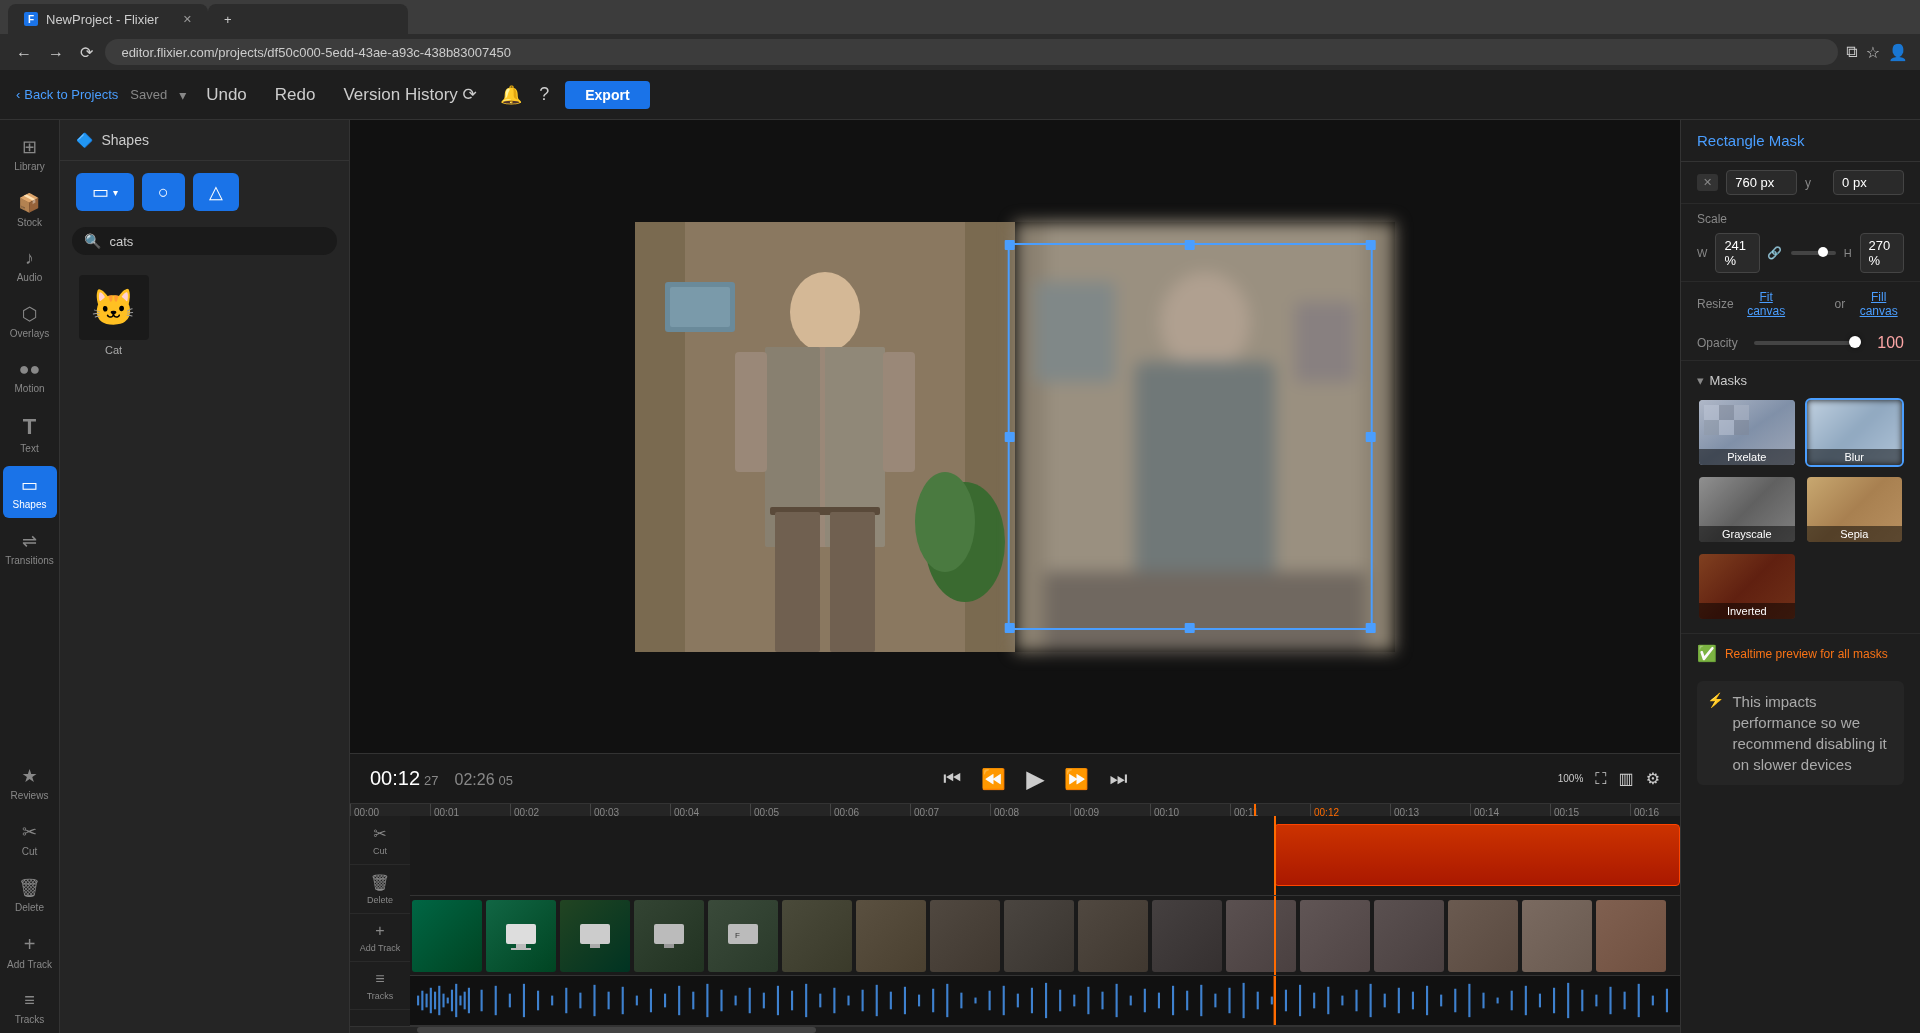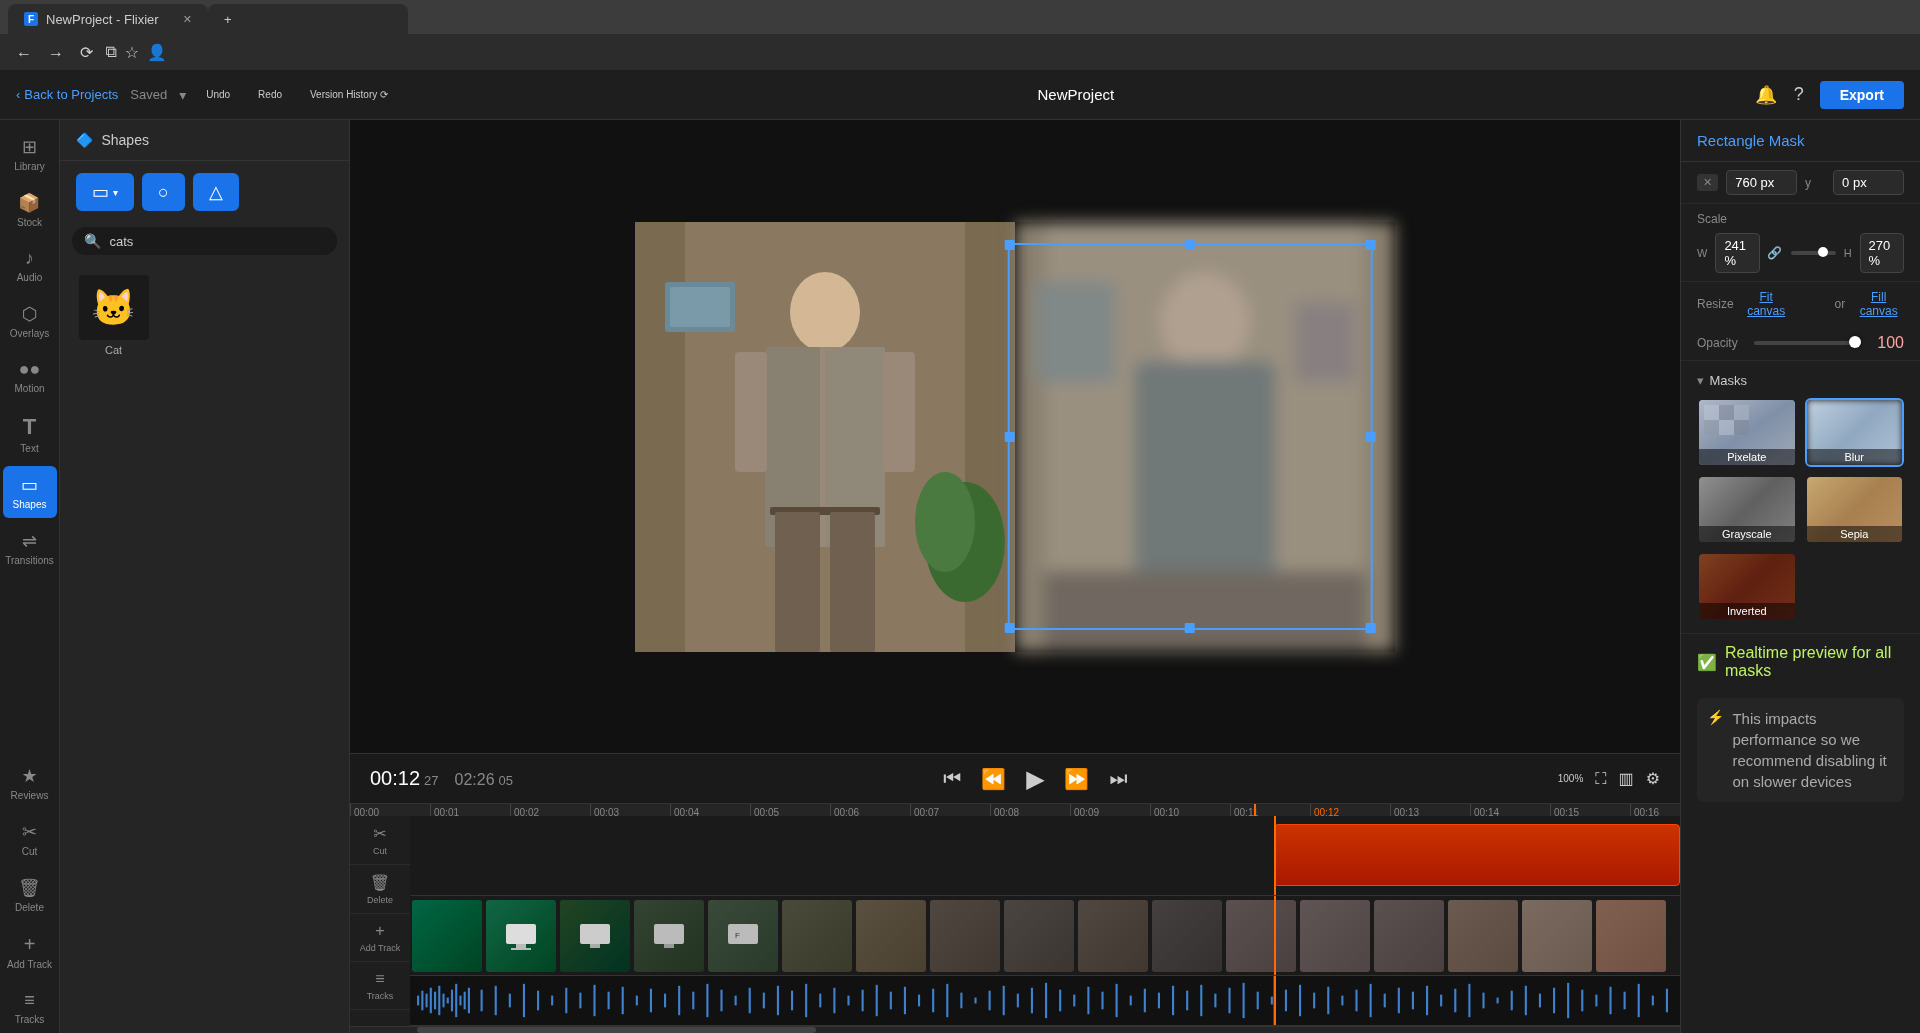--- a/index.html
+++ b/index.html
@@ -18,21 +18,21 @@
     .browser-action-icon { color: #ccc; font-size: 16px; cursor: pointer; }
 
     
     .app { display: flex; flex-direction: column; height: calc(1033px - 70px); }
 
     
     .topbar { background: #1e1e1e; height: 50px; display: flex; align-items: center; padding: 0 16px; gap: 16px; border-bottom: 1px solid #333; }
     .topbar-left { display: flex; align-items: center; gap: 12px; }
     .back-btn { color: #4a9eff; font-size: 13px; cursor: pointer; display: flex; align-items: center; gap: 4px; }
     .saved-badge { color: #888; font-size: 13px; }
-    .topbar-btn { background: none; border: none; color: #ccc; font-size: 10px; cursor: pointer; padding: 4px 8px; }
+    .topbar-btn { background: none; border: none; color: #ccc; font-size: 17px; cursor: pointer; padding: 4px 8px; }
     .topbar-center { flex: 1; text-align: center; font-size: 15px; color: #fff; }
     .topbar-right { display: flex; align-items: center; gap: 16px; }
     .topbar-icon { color: #ccc; font-size: 18px; cursor: pointer; }
     .export-btn { background: #1a73e8; color: white; border: none; border-radius: 4px; padding: 6px 20px; font-size: 14px; cursor: pointer; font-weight: 600; }
 
     
     .main-area { display: flex; flex: 1; overflow: hidden; }
 
     
     .left-sidebar { width: 60px; background: #1e1e1e; display: flex; flex-direction: column; align-items: center; padding-top: 8px; gap: 4px; border-right: 1px solid #333; }
@@ -124,21 +124,21 @@
     .masks-header { display: flex; align-items: center; gap: 6px; font-size: 13px; color: #ccc; margin-bottom: 10px; }
     .masks-chevron { color: #888; }
     .masks-grid { display: grid; grid-template-columns: 1fr 1fr; gap: 8px; }
     .mask-item { border-radius: 6px; overflow: hidden; cursor: pointer; position: relative; border: 2px solid transparent; }
     .mask-item.selected { border-color: #4a9eff; }
     .mask-thumb { width: 100%; height: 65px; object-fit: cover; display: flex; align-items: center; justify-content: center; }
     .mask-pixelate { background: linear-gradient(135deg, #b0b8c8 0%, #8090a8 50%, #a0a8b8 100%); }
     .mask-label { position: absolute; bottom: 0; left: 0; right: 0; text-align: center; font-size: 11px; color: #fff; background: rgba(0,0,0,0.5); padding: 2px; }
     .realtime-row { display: flex; align-items: center; gap: 8px; padding: 10px 16px; border-top: 1px solid #2a2a2a; }
     .realtime-icon { color: #4CAF50; font-size: 16px; }
-    .realtime-text { font-size: 16px; color: #bef264; }
+    .realtime-text { font-size: 12px; color: #f97316; }
     .perf-warning { margin: 8px 16px; background: #252525; border-radius: 6px; padding: 10px; display: flex; gap: 8px; }
     .warning-icon { color: #f0c040; font-size: 14px; flex-shrink: 0; margin-top: 1px; }
     .warning-text { font-size: 15px; color: #aaa; line-height: 1.4; }
     .tracks-content { display: flex; flex: 1; position: relative; }
     .left-actions { width: 60px; background: #1e1e1e; display: flex; flex-direction: column; align-items: center; }
     .left-action-item { width: 100%; padding: 8px 0; display: flex; flex-direction: column; align-items: center; gap: 3px; cursor: pointer; color: #888; border-bottom: 1px solid #2a2a2a; }
     .left-action-icon { font-size: 16px; }
     .left-action-label { font-size: 9px; }
   </style>
 </head>
@@ -150,20 +150,21 @@
       <div class="tab-favicon">F</div>
       <span>NewProject - Flixier</span>
       <span class="tab-close">✕</span>
     </div>
     <div class="browser-tab tab-new">+</div>
   </div>
   <div class="browser-toolbar">
     <button class="browser-nav-btn">←</button>
     <button class="browser-nav-btn">→</button>
     <button class="browser-nav-btn">⟳</button>
+    <input class="browser-address" type="text" value="editor.flixier.com/projects/df50c000-5edd-43ae-a93c-438b83007450" style="">
     <div class="browser-actions">
       <span class="browser-action-icon">⧉</span>
       <span class="browser-action-icon">☆</span>
       <span class="browser-action-icon">👤</span>
     </div>
   </div>
 </div>
 
 <div class="app">
 
@@ -171,21 +172,20 @@
     <div class="topbar-left">
       <span class="back-btn">‹ <span>Back to Projects</span></span>
       <span class="saved-badge">Saved</span>
       <span style="color:#888;font-size:14px;">▾</span>
       <button class="topbar-btn">Undo</button>
       <button class="topbar-btn">Redo</button>
       <button class="topbar-btn">
         <span>Version History</span> ⟳
       </button>
     </div>
-    <div class="topbar-center">NewProject</div>
     <div class="topbar-right">
       <span class="topbar-icon">🔔</span>
       <span class="topbar-icon">?</span>
       <button class="export-btn">Export</button>
     </div>
   </div>
 
   <div class="main-area">
 
     <div class="left-sidebar">

